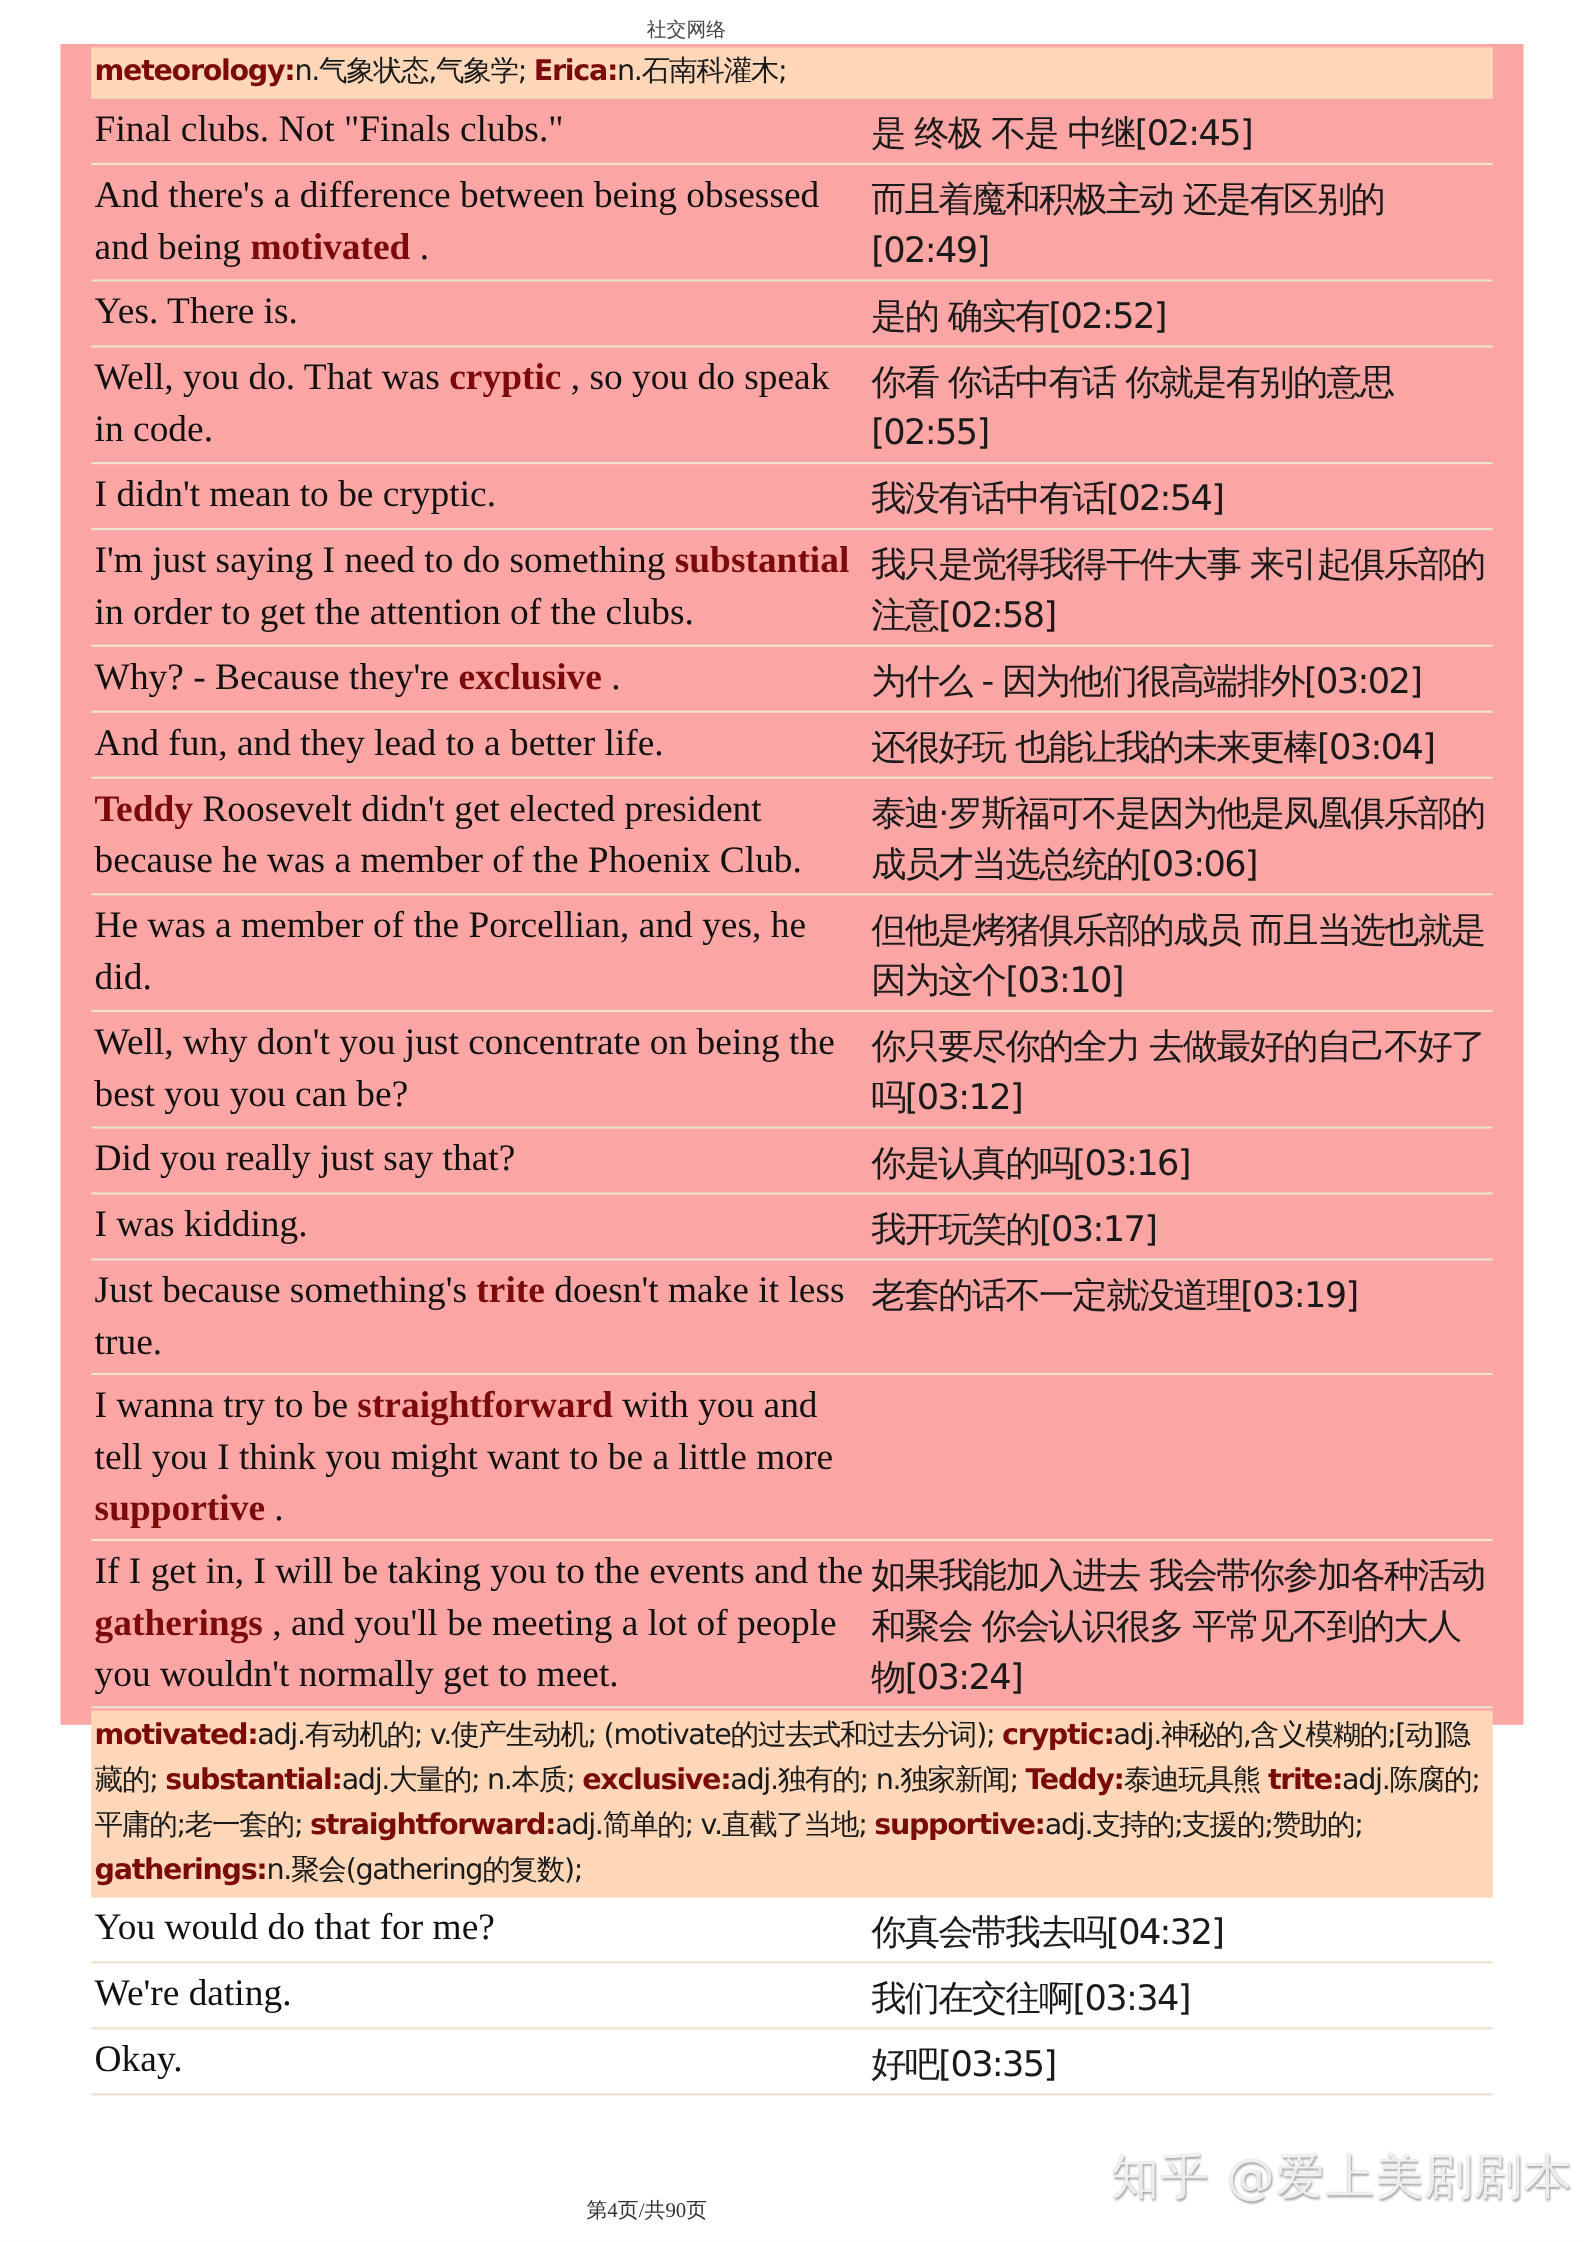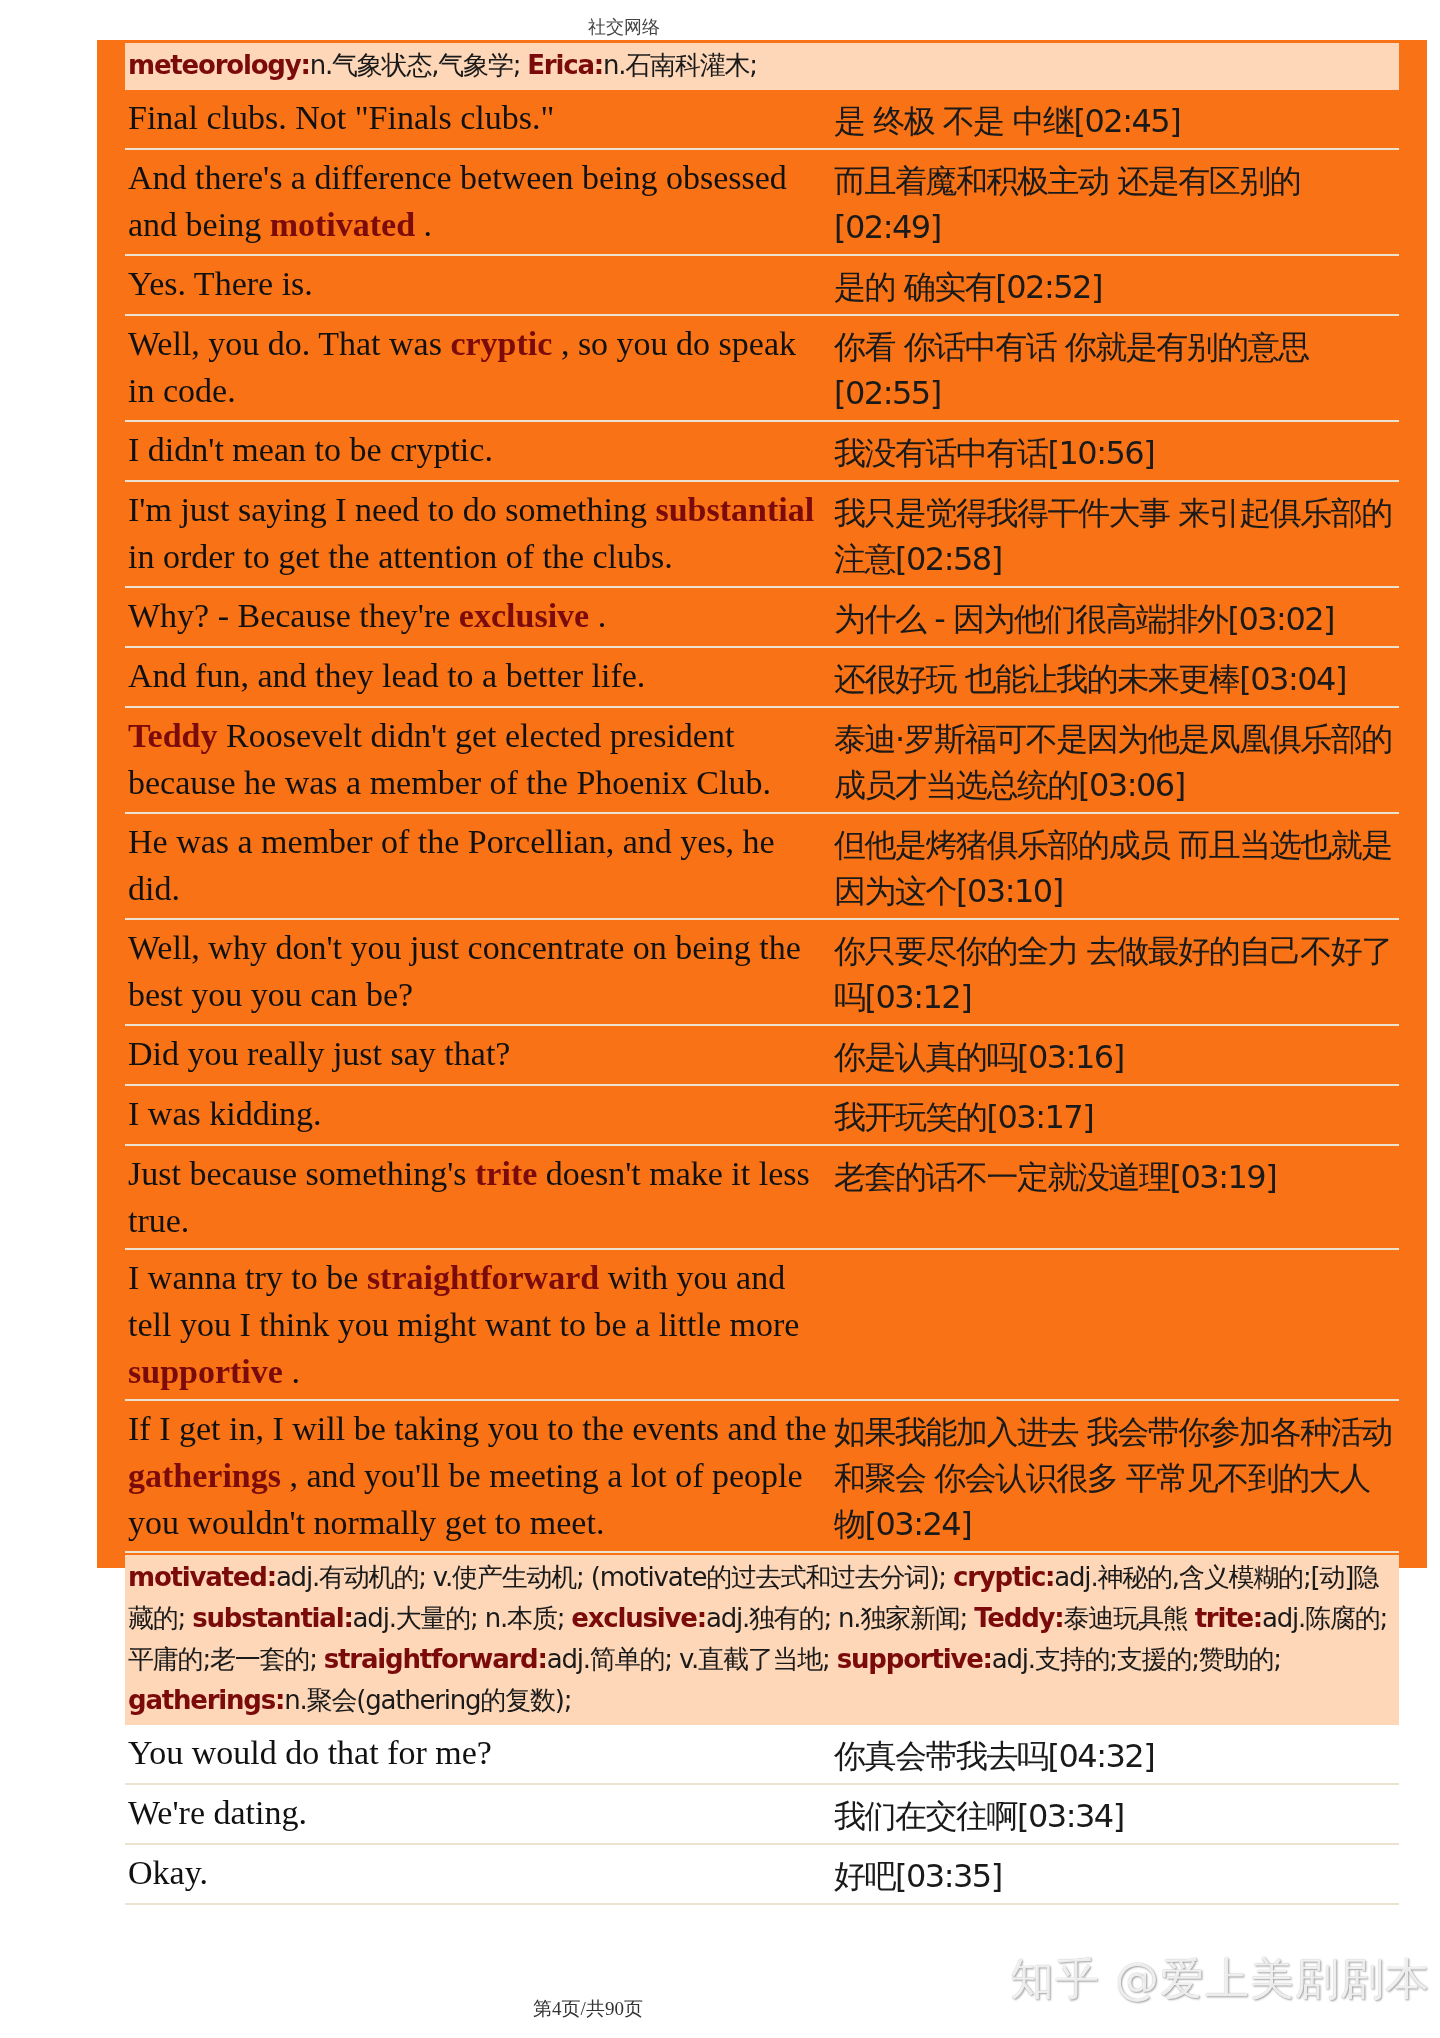--- a/index.html
+++ b/index.html
@@ -3,22 +3,21 @@
 <meta charset="utf-8">
 <style>
   html, body { margin: 0; padding: 0; background: #ffffff; }
   body { width: 1440px; height: 2038px; position: relative; overflow: hidden; }
   .header-title {
     position: absolute; left: 0; width: 1248px; top: 16px; text-align: center;
     font-family: "Liberation Serif", serif; font-size: 18px; color: #444; line-height: 22px;
   }
   .page {
     position: absolute; left: 55px; top: 40px; width: 1330px; height: 1528px;
-    background: #f97316;
-    margin-left: 42px;
+    background: #fca5a5;
   }
   .content { position: absolute; left: 28px; top: 3px; width: 1274px; }
   .vocab {
     background: #fdd7b8; padding: 2px 4px 4px 3px;
     font-family: "DejaVu Sans", sans-serif; font-size: 26px; line-height: 41px; color: #1a1a1a;
     letter-spacing: -1.2px;
   }
   .vocab .term { color: #7b0a0a; font-weight: bold; }
   .row { display: flex; border-bottom: 2px solid #ebe2cf; }
   .row .en {
@@ -61,21 +60,21 @@
         <div class="row">
           <div class="en"><span>Yes. There is.</span></div>
           <div class="zh">是的 确实有[02:52]</div>
         </div>
         <div class="row">
           <div class="en"><span>Well, you do. That was </span><span class="hl">cryptic</span><span> , so you do speak in code.</span></div>
           <div class="zh">你看 你话中有话 你就是有别的意思[02:55]</div>
         </div>
         <div class="row">
           <div class="en"><span>I didn't mean to be cryptic.</span></div>
-          <div class="zh">我没有话中有话[10:56]</div>
+          <div class="zh">我没有话中有话[02:54]</div>
         </div>
         <div class="row">
           <div class="en"><span>I'm just saying I need to do something </span><span class="hl">substantial</span><span> in order to get the attention of the clubs.</span></div>
           <div class="zh">我只是觉得我得干件大事 来引起俱乐部的注意[02:58]</div>
         </div>
         <div class="row">
           <div class="en"><span>Why? - Because they're </span><span class="hl">exclusive</span><span> .</span></div>
           <div class="zh">为什么 - 因为他们很高端排外[03:02]</div>
         </div>
         <div class="row">

